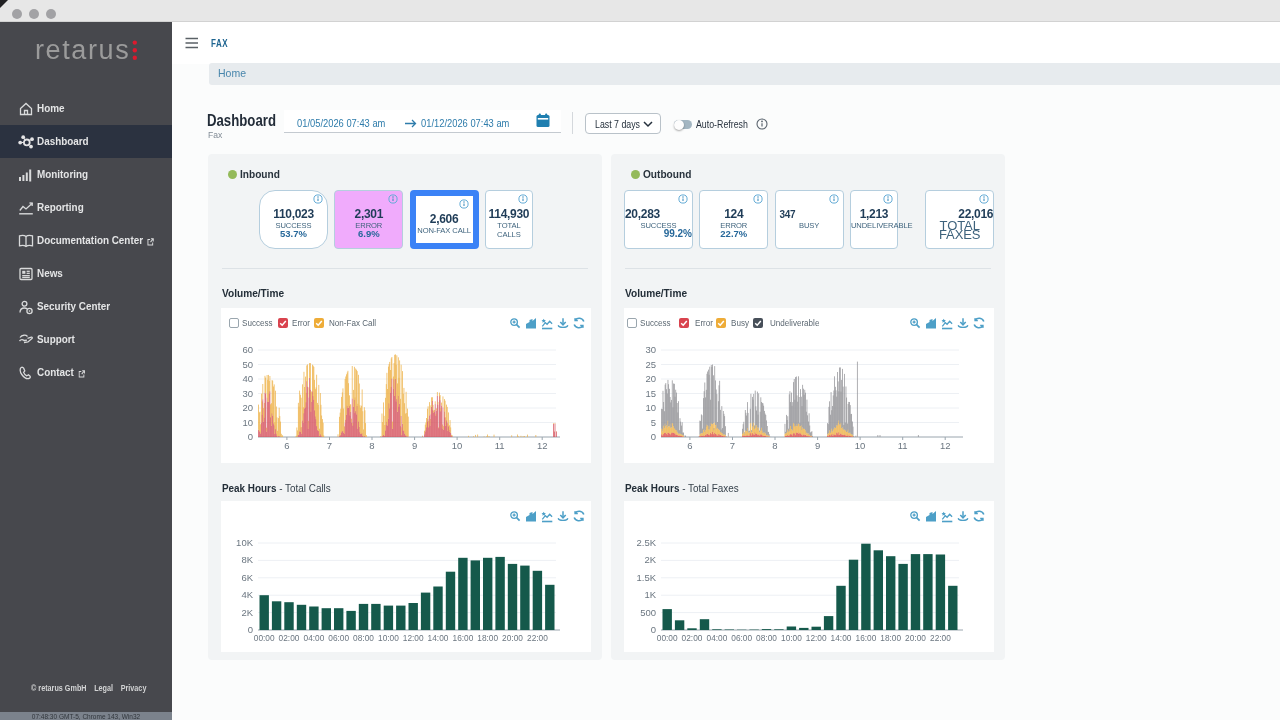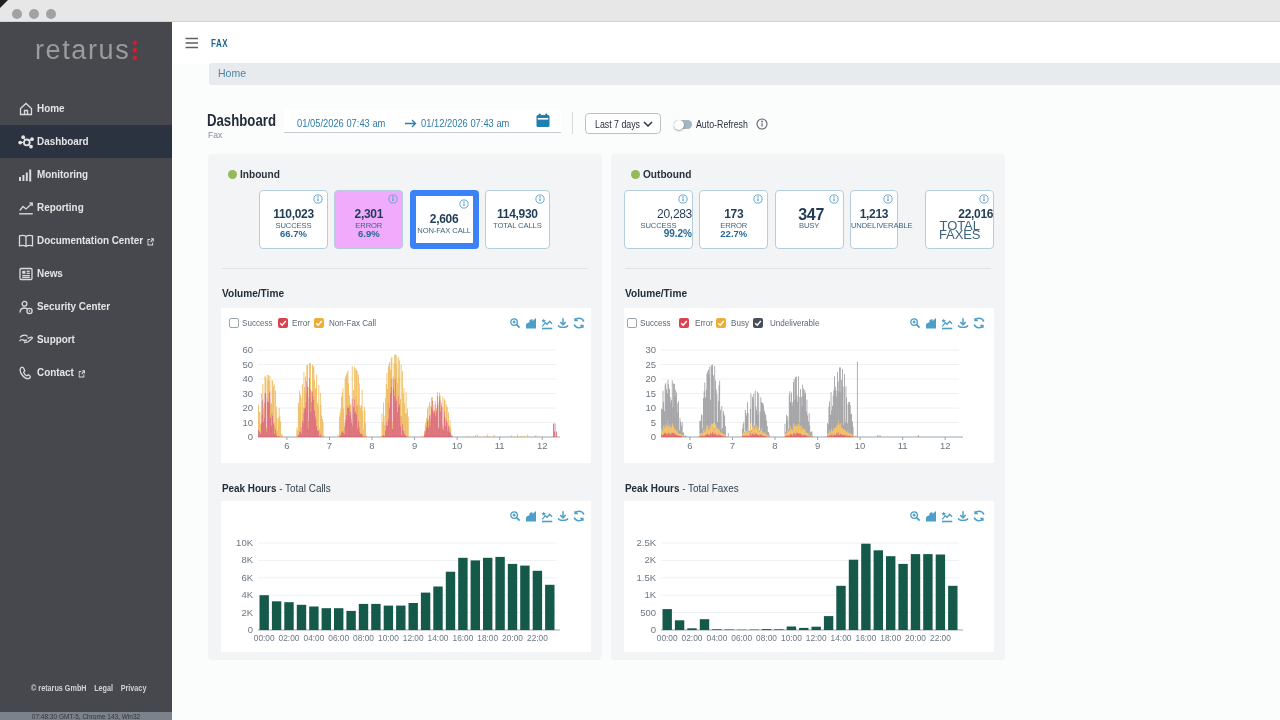--- a/index.html
+++ b/index.html
@@ -156,50 +156,50 @@
 <div class="abs" style="left:674px;top:119.5px;width:10px;height:10px;border-radius:50%;background:#fdfdfd;box-shadow:0 1px 2px rgba(0,0,0,0.35)"></div>
 <div class="abs rx8" style="left:696px;top:118px;font-size:11px;color:#28323e">Auto-Refresh</div>
 <svg class="abs" style="left:756px;top:118px" width="12" height="12" viewBox="0 0 12 12">
 <circle cx="6" cy="6" r="5" fill="none" stroke="#5a646e" stroke-width="1.1"></circle>
 <line x1="6" y1="5.2" x2="6" y2="8.6" stroke="#5a646e" stroke-width="1.2"></line>
     <circle cx="6" cy="3.4" r="0.9" fill="#5a646e"></circle>
   </svg>
 <div class="abs" style="left:208px;top:154px;width:394px;height:506px;background:#f2f4f5;border-radius:4px"></div>
 <div class="abs" style="left:228px;top:170px;width:9px;height:9px;border-radius:50%;background:#94ba5a"></div>
 <div class="abs" style="left:240px;top:168px;font-size:11px;font-weight:bold;color:#28323c;transform:scaleX(0.92);transform-origin:left center">Inbound</div>
-<div style="position:absolute;left:259.0px;top:190px;width:69px;height:59px;background:#fff;border:1px solid #b5cede;border-radius:4px;box-sizing:border-box">
+<div style="position:absolute;left:259.0px;top:190px;width:69px;height:59px;background:#fff;border:1px solid #b5cede;border-radius:16px;box-sizing:border-box">
     <svg style="position:absolute;right:4px;top:3px" width="10" height="10" viewBox="0 0 10 10">
 <circle cx="5" cy="5" r="4.1" fill="none" stroke="#63abd6" stroke-width="1"></circle>
 <line x1="5" y1="4.4" x2="5" y2="7.1" stroke="#4090bf" stroke-width="1.1"></line>
       <circle cx="5" cy="3" r="0.75" fill="#4090bf"></circle>
     </svg>
     <div style="position:absolute;left:0;right:0;top:17px;text-align:center;font-size:12px;font-weight:bold;color:#1f3c57;line-height:13px;letter-spacing:-0.3px">110,023</div>
     <div style="position:absolute;left:0;right:0;top:29.5px;text-align:center;font-size:7.6px;color:#3d627c;line-height:9px;letter-spacing:-0.1px">SUCCESS</div>
-    <div style="position:absolute;left:0;right:0;top:37.5px;text-align:center;font-size:9.5px;font-weight:bold;color:#27689a;line-height:10px">66.7%</div>
+    <div style="position:absolute;left:0;right:0;top:37.5px;text-align:center;font-size:9.5px;font-weight:bold;color:#27689a;line-height:10px">53.7%</div>
   </div>
 <div style="position:absolute;left:334.3px;top:190px;width:69px;height:59px;background:#f0abfc;border:1px solid #b5cede;border-radius:4px;box-sizing:border-box">
     <svg style="position:absolute;right:4px;top:3px" width="10" height="10" viewBox="0 0 10 10">
 <circle cx="5" cy="5" r="4.1" fill="none" stroke="#63abd6" stroke-width="1"></circle>
 <line x1="5" y1="4.4" x2="5" y2="7.1" stroke="#4090bf" stroke-width="1.1"></line>
       <circle cx="5" cy="3" r="0.75" fill="#4090bf"></circle>
     </svg>
     <div style="position:absolute;left:0;right:0;top:17px;text-align:center;font-size:12px;font-weight:bold;color:#1f3c57;line-height:13px;letter-spacing:-0.3px">2,301</div>
     <div style="position:absolute;left:0;right:0;top:29.5px;text-align:center;font-size:7.6px;color:#3d627c;line-height:9px;letter-spacing:-0.1px">ERROR</div>
     <div style="position:absolute;left:0;right:0;top:37.5px;text-align:center;font-size:9.5px;font-weight:bold;color:#27689a;line-height:10px">6.9%</div>
   </div>
 <div style="position:absolute;left:409.6px;top:190px;width:69px;height:59px;background:#fff;border:6px solid #3b82f6;border-radius:4px;box-sizing:border-box">
     <svg style="position:absolute;right:4px;top:3px" width="10" height="10" viewBox="0 0 10 10">
 <circle cx="5" cy="5" r="4.1" fill="none" stroke="#63abd6" stroke-width="1"></circle>
 <line x1="5" y1="4.4" x2="5" y2="7.1" stroke="#4090bf" stroke-width="1.1"></line>
       <circle cx="5" cy="3" r="0.75" fill="#4090bf"></circle>
     </svg>
     <div style="position:absolute;left:0;right:0;top:17px;text-align:center;font-size:12px;font-weight:bold;color:#1f3c57;line-height:13px;letter-spacing:-0.3px">2,606</div>
     <div style="position:absolute;left:0;right:0;top:29.5px;text-align:center;font-size:7.6px;color:#3d627c;line-height:9px;letter-spacing:-0.1px">NON-FAX CALL</div>
   </div>
-<div style="position:absolute;left:484.9px;top:190px;width:65px;height:59px;background:#fff;border:1px solid #b5cede;border-radius:4px;box-sizing:border-box">
+<div style="position:absolute;left:484.9px;top:190px;width:48px;height:59px;background:#fff;border:1px solid #b5cede;border-radius:4px;box-sizing:border-box">
     <svg style="position:absolute;right:4px;top:3px" width="10" height="10" viewBox="0 0 10 10">
 <circle cx="5" cy="5" r="4.1" fill="none" stroke="#63abd6" stroke-width="1"></circle>
 <line x1="5" y1="4.4" x2="5" y2="7.1" stroke="#4090bf" stroke-width="1.1"></line>
       <circle cx="5" cy="3" r="0.75" fill="#4090bf"></circle>
     </svg>
     <div style="position:absolute;left:0;right:0;top:17px;text-align:center;font-size:12px;font-weight:bold;color:#1f3c57;line-height:13px;letter-spacing:-0.3px">114,930</div>
     <div style="position:absolute;left:0;right:0;top:29.5px;text-align:center;font-size:7.6px;color:#3d627c;line-height:9px;letter-spacing:-0.1px">TOTAL CALLS</div>
   </div>
 <div class="abs" style="left:222px;top:268px;width:366px;height:1px;background:#dde2e6"></div>
 <div class="abs" style="left:222px;top:287px;font-size:11px;font-weight:bold;color:#232e38;transform:scaleX(0.92);transform-origin:left center;white-space:nowrap">Volume/Time</div>
@@ -766,41 +766,41 @@
   </div>
 <div class="abs" style="left:611px;top:154px;width:394px;height:506px;background:#f2f4f5;border-radius:4px"></div>
 <div class="abs" style="left:631px;top:170px;width:9px;height:9px;border-radius:50%;background:#94ba5a"></div>
 <div class="abs" style="left:643px;top:168px;font-size:11px;font-weight:bold;color:#28323c;transform:scaleX(0.92);transform-origin:left center">Outbound</div>
 <div style="position:absolute;left:624.0px;top:190px;width:69px;height:59px;background:#fff;border:1px solid #b5cede;border-radius:4px;box-sizing:border-box">
     <svg style="position:absolute;right:4px;top:3px" width="10" height="10" viewBox="0 0 10 10">
 <circle cx="5" cy="5" r="4.1" fill="none" stroke="#63abd6" stroke-width="1"></circle>
 <line x1="5" y1="4.4" x2="5" y2="7.1" stroke="#4090bf" stroke-width="1.1"></line>
       <circle cx="5" cy="3" r="0.75" fill="#4090bf"></circle>
     </svg>
-    <div style="position:absolute;left:0;right:0;top:17px;text-align:right;font-size:12px;font-weight:normal;color:#1f3c57;line-height:13px;letter-spacing:-0.3px">20,283</div>
+    <div style="position:absolute;left:0;right:0;top:17px;text-align:left;font-size:12px;font-weight:bold;color:#1f3c57;line-height:13px;letter-spacing:-0.3px">20,283</div>
     <div style="position:absolute;left:0;right:0;top:29.5px;text-align:center;font-size:7.6px;color:#3d627c;line-height:9px;letter-spacing:-0.1px">SUCCESS</div>
     <div style="position:absolute;left:0;right:0;top:37.5px;text-align:right;font-size:10px;font-weight:bold;color:#27689a;line-height:10px">99.2%</div>
   </div>
 <div style="position:absolute;left:699.3px;top:190px;width:69px;height:59px;background:#fff;border:1px solid #b5cede;border-radius:4px;box-sizing:border-box">
     <svg style="position:absolute;right:4px;top:3px" width="10" height="10" viewBox="0 0 10 10">
 <circle cx="5" cy="5" r="4.1" fill="none" stroke="#63abd6" stroke-width="1"></circle>
 <line x1="5" y1="4.4" x2="5" y2="7.1" stroke="#4090bf" stroke-width="1.1"></line>
       <circle cx="5" cy="3" r="0.75" fill="#4090bf"></circle>
     </svg>
-    <div style="position:absolute;left:0;right:0;top:17px;text-align:center;font-size:12px;font-weight:bold;color:#1f3c57;line-height:13px;letter-spacing:-0.3px">173</div>
+    <div style="position:absolute;left:0;right:0;top:17px;text-align:center;font-size:12px;font-weight:bold;color:#1f3c57;line-height:13px;letter-spacing:-0.3px">124</div>
     <div style="position:absolute;left:0;right:0;top:29.5px;text-align:center;font-size:7.6px;color:#3d627c;line-height:9px;letter-spacing:-0.1px">ERROR</div>
     <div style="position:absolute;left:0;right:0;top:37.5px;text-align:center;font-size:9.5px;font-weight:bold;color:#27689a;line-height:10px">22.7%</div>
   </div>
 <div style="position:absolute;left:774.6px;top:190px;width:69px;height:59px;background:#fff;border:1px solid #b5cede;border-radius:4px;box-sizing:border-box">
     <svg style="position:absolute;right:4px;top:3px" width="10" height="10" viewBox="0 0 10 10">
 <circle cx="5" cy="5" r="4.1" fill="none" stroke="#63abd6" stroke-width="1"></circle>
 <line x1="5" y1="4.4" x2="5" y2="7.1" stroke="#4090bf" stroke-width="1.1"></line>
       <circle cx="5" cy="3" r="0.75" fill="#4090bf"></circle>
     </svg>
-    <div style="position:absolute;left:4px;right:0;top:17px;text-align:center;font-size:16px;font-weight:bold;color:#1f3c57;line-height:13px;letter-spacing:-0.3px">347</div>
+    <div style="position:absolute;left:4px;right:0;top:17px;text-align:left;font-size:10px;font-weight:bold;color:#1f3c57;line-height:13px;letter-spacing:-0.3px">347</div>
     <div style="position:absolute;left:0;right:0;top:29.5px;text-align:center;font-size:7.6px;color:#3d627c;line-height:9px;letter-spacing:-0.1px">BUSY</div>
   </div>
 <div style="position:absolute;left:849.9px;top:190px;width:48px;height:59px;background:#fff;border:1px solid #b5cede;border-radius:4px;box-sizing:border-box">
     <svg style="position:absolute;right:4px;top:3px" width="10" height="10" viewBox="0 0 10 10">
 <circle cx="5" cy="5" r="4.1" fill="none" stroke="#63abd6" stroke-width="1"></circle>
 <line x1="5" y1="4.4" x2="5" y2="7.1" stroke="#4090bf" stroke-width="1.1"></line>
       <circle cx="5" cy="3" r="0.75" fill="#4090bf"></circle>
     </svg>
     <div style="position:absolute;left:0;right:0;top:17px;text-align:center;font-size:12px;font-weight:bold;color:#1f3c57;line-height:13px;letter-spacing:-0.3px">1,213</div>
     <div style="position:absolute;left:0;right:0;top:29.5px;text-align:center;font-size:7.6px;color:#3d627c;line-height:9px;letter-spacing:-0.1px">UNDELIVERABLE</div>

